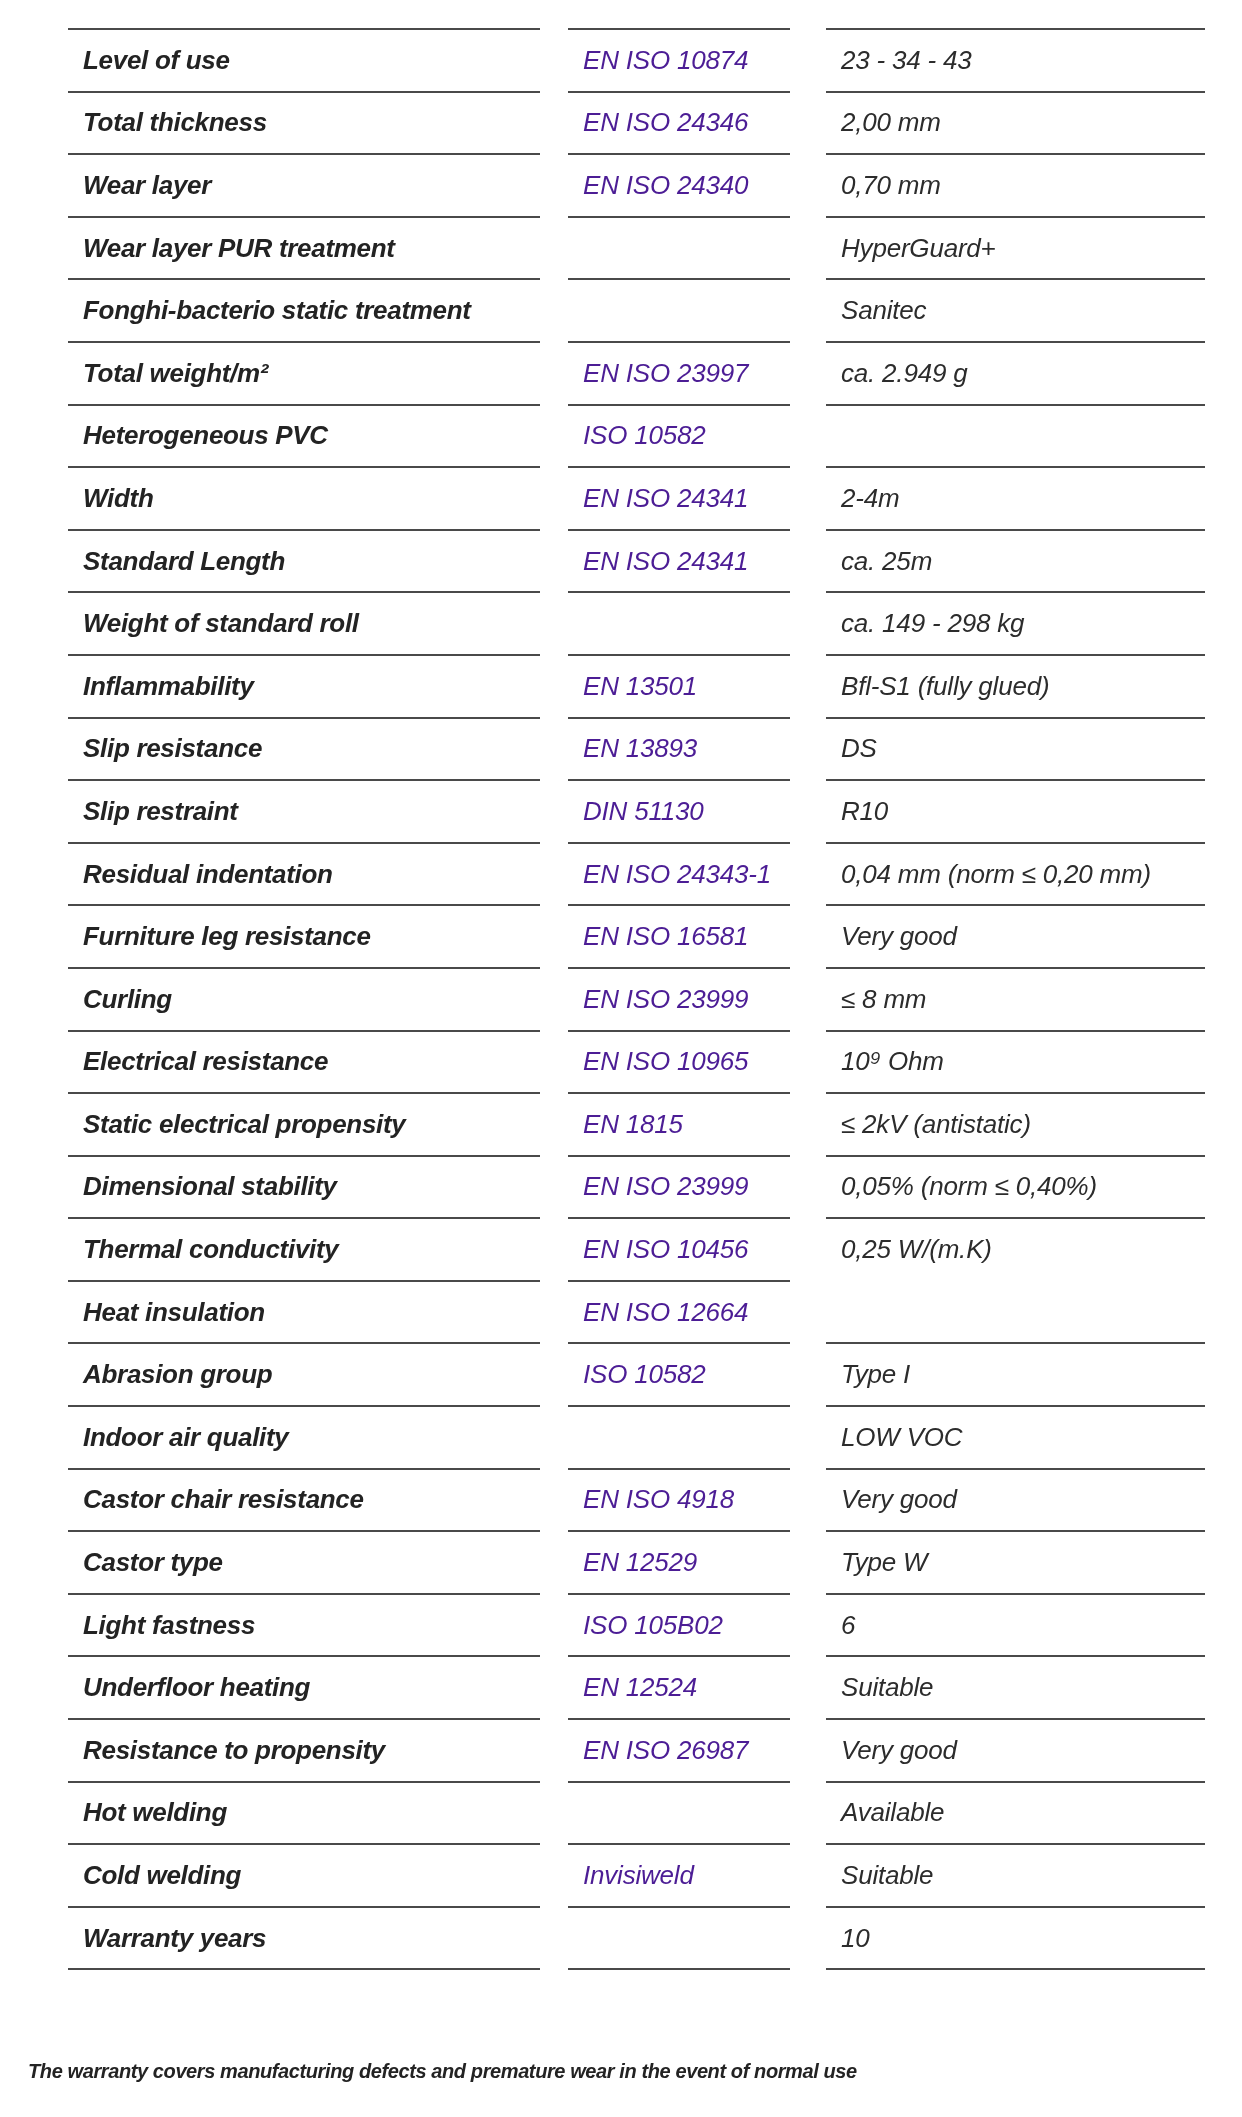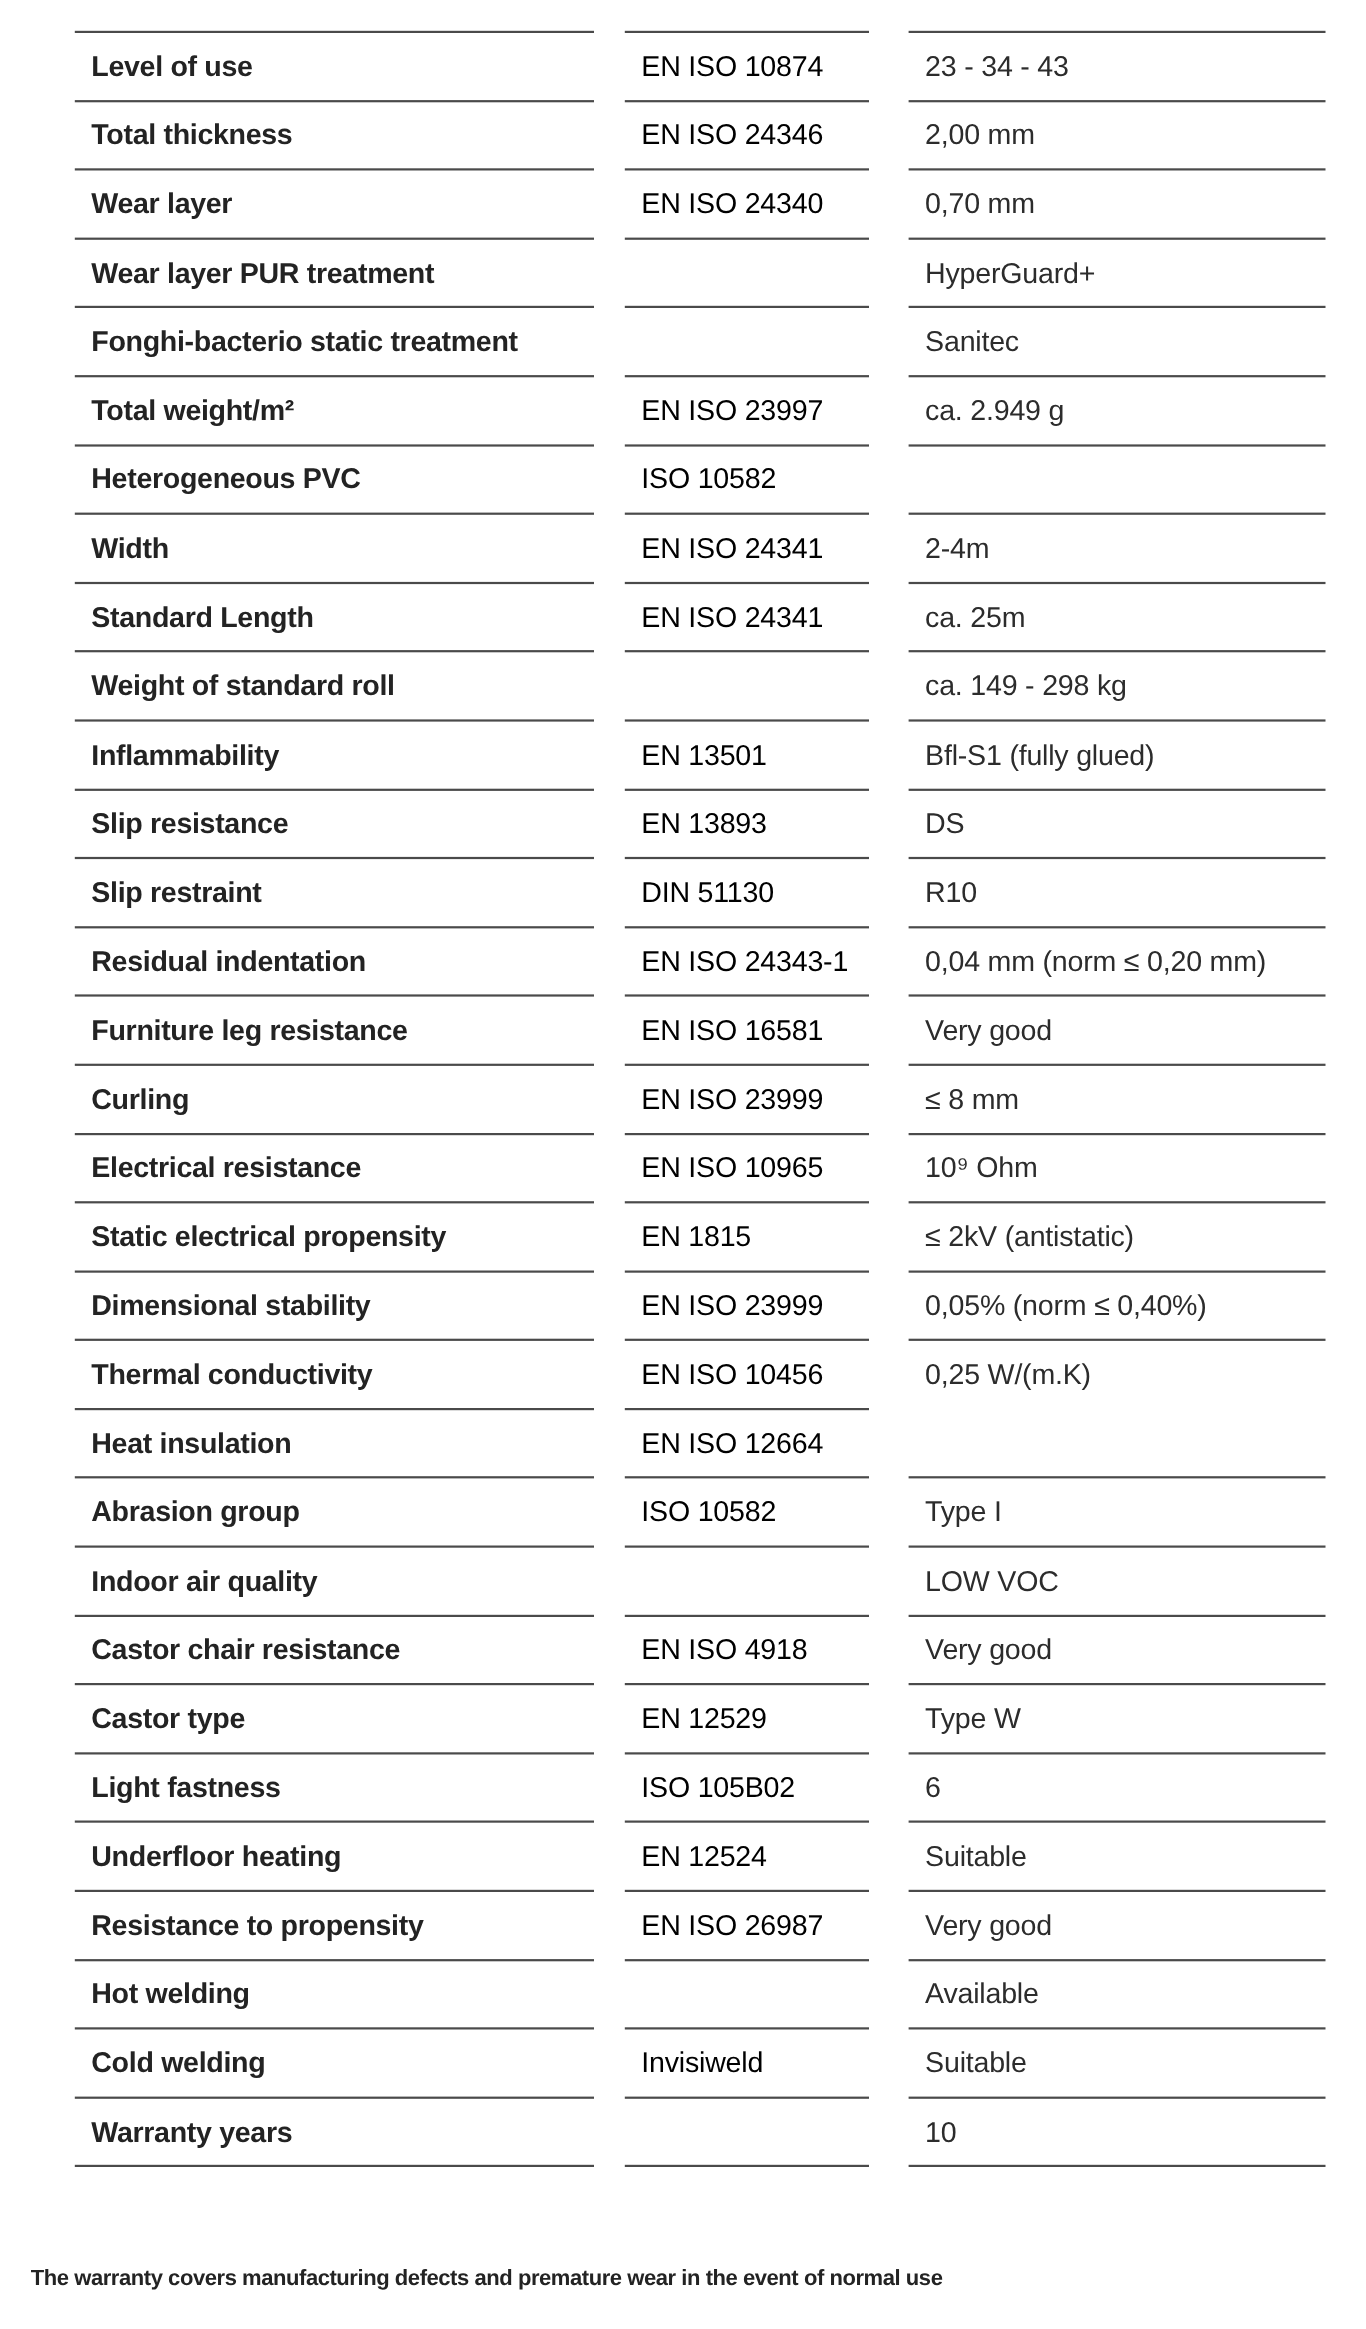--- a/index.html
+++ b/index.html
@@ -12,20 +12,21 @@
     background: #ffffff;
   }
   .page {
     position: relative;
     width: 1242px;
     height: 2117px;
     background: #ffffff;
     overflow: hidden;
     font-family: "Liberation Sans", "DejaVu Sans", sans-serif;
     color: var(--text);
+    font-style: italic;
   }
   .spec-table {
     position: absolute;
     left: 68px;
     top: 28px;
     font-size: 26px;
   }
   .spec-row {
     display: flex;
     height: 62.6px;
@@ -45,21 +46,21 @@
   .col-property {
     width: 472px;
     font-weight: 700;
     letter-spacing: -0.3px;
   }
   .col-standard {
     width: 222px;
     margin-left: 28px;
     font-weight: 400;
     letter-spacing: -0.2px;
-    color: #000000;
+    color: #4c1d95;
   }
   .col-value {
     width: 379px;
     margin-left: 36px;
     font-weight: 400;
     letter-spacing: -0.2px;
     color: #2c2c2c;
   }
   .footer-note {
     position: absolute;

